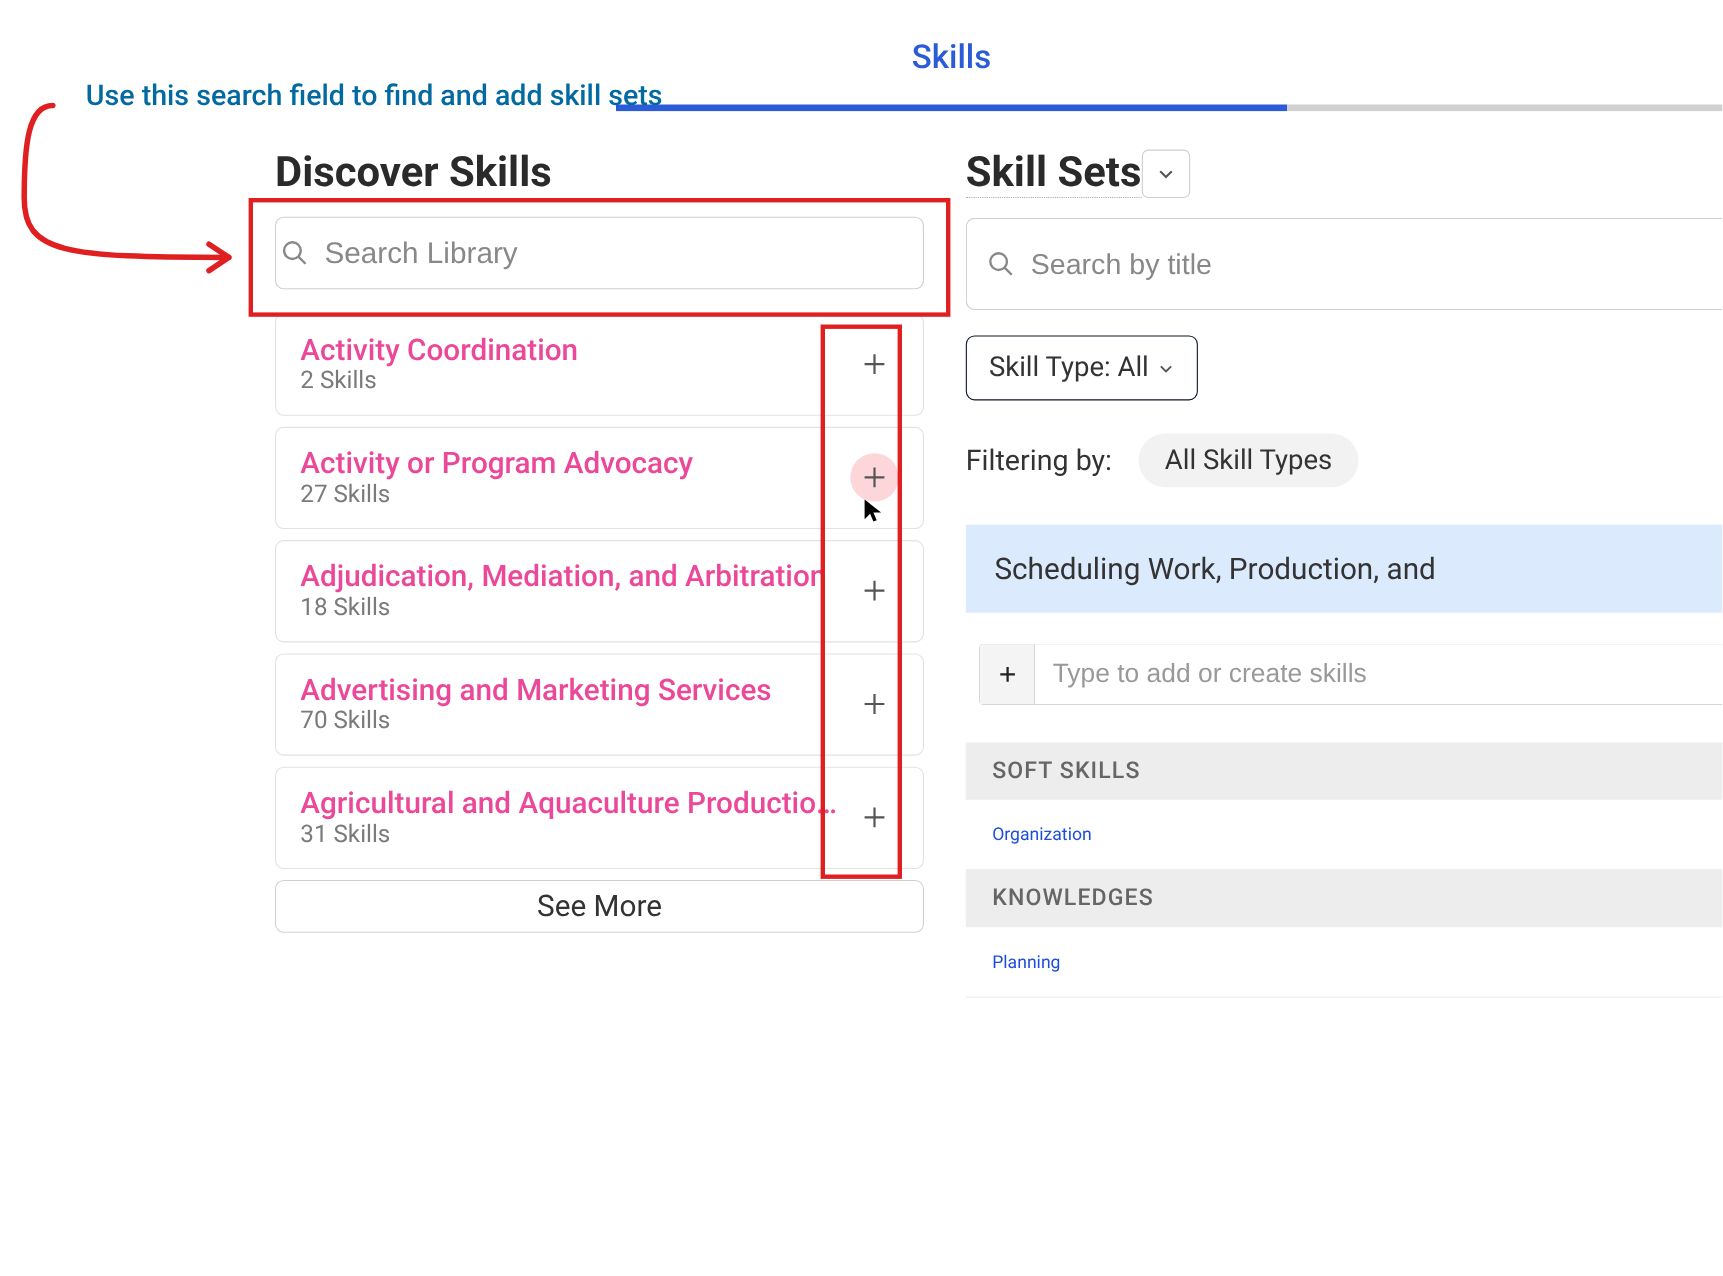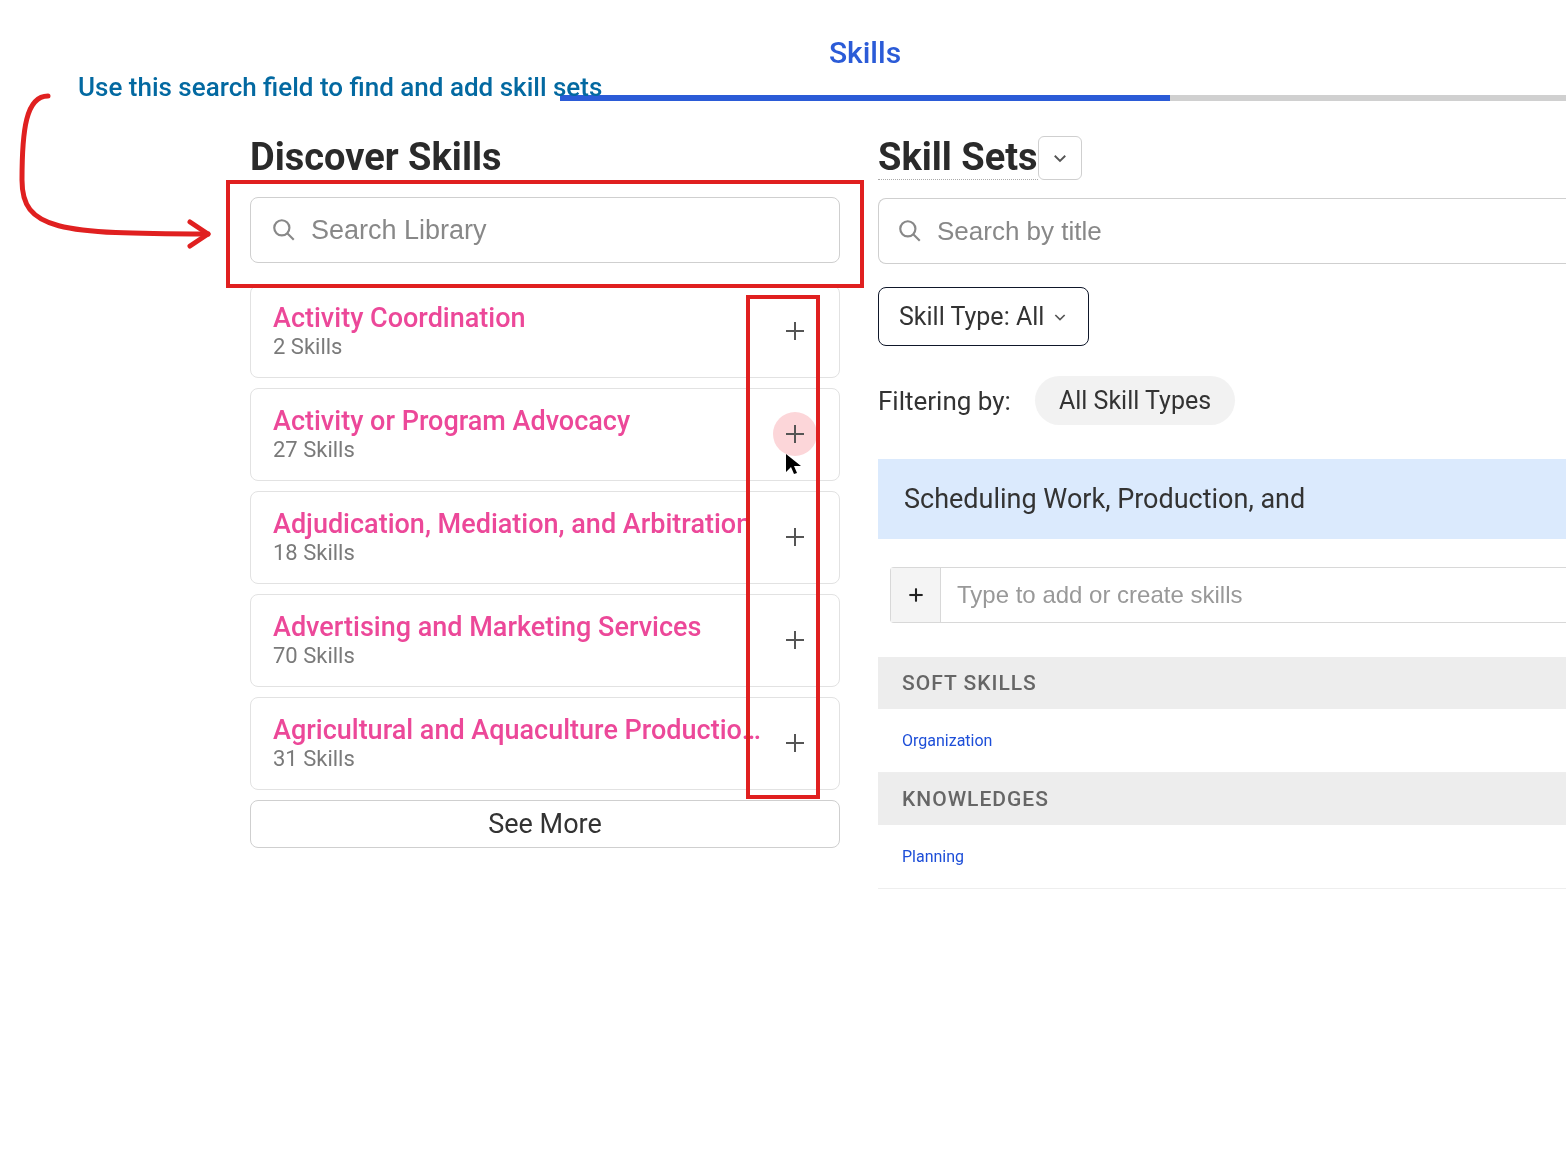--- a/index.html
+++ b/index.html
@@ -74,21 +74,21 @@
     font-weight: 700;
     color: #2a2a2a;
     margin-bottom: 18px;
   }
   .search-box {
     display: flex;
     align-items: center;
     border: 1px solid #cfcfcf;
     border-radius: 8px;
     height: 66px;
-    padding: 0 20px;
+    padding: 0 4px;
     background: #fff;
   }
   .search-box input {
     border: none;
     outline: none;
     font-size: 27px;
     color: #777;
     flex: 1;
     background: transparent;
   }
@@ -188,21 +188,21 @@
     display: flex; align-items: center; justify-content: center;
     cursor: pointer;
   }
   .right-search {
     margin-top: 18px;
     display: flex;
     align-items: center;
     border: 1px solid #cfcfcf;
     border-radius: 8px 0 0 8px;
     border-right: none;
-    height: 66px;
+    height: 84px;
     padding: 16px 18px;
   }
   .right-search input {
     border: none; outline: none;
     font-size: 26px;
     flex: 1;
     background: transparent;
   }
   .right-search input::placeholder { color: #888; }
 

